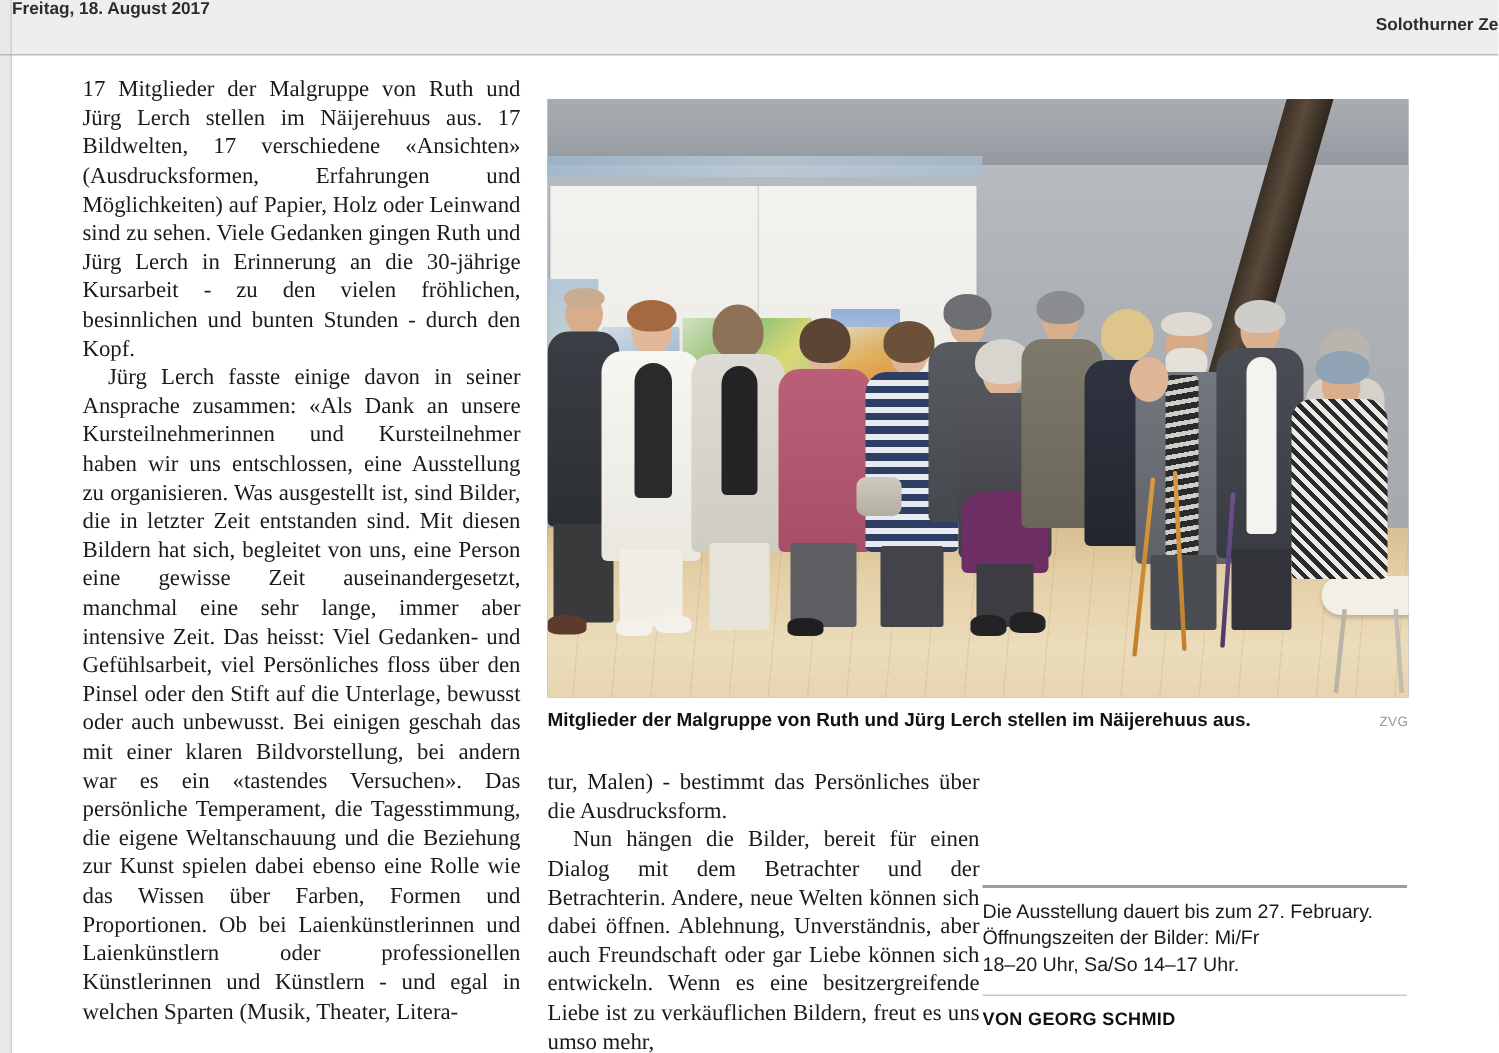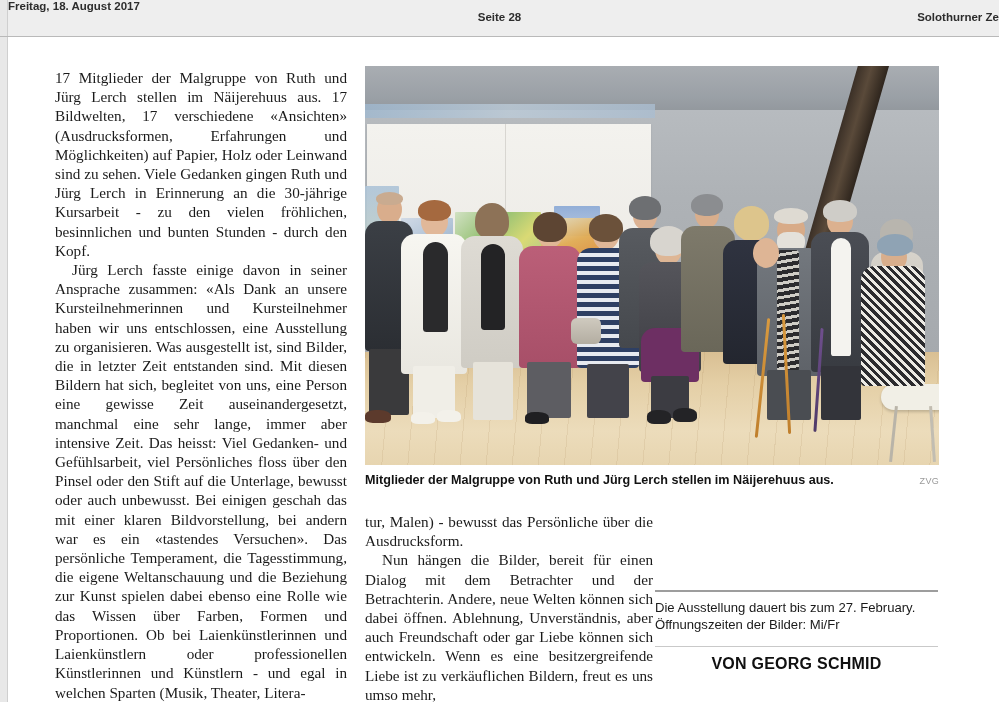--- a/index.html
+++ b/index.html
@@ -81,21 +81,21 @@
     text-align: justify;
     -webkit-hyphens: none;
     hyphens: none;
   }
   .col p {
     margin: 0;
   }
   .col p.indent {
     text-indent: 17px;
   }
-  .col1 { left: 55px;  top: 68px;  width: 292px; }
+  .col1 { left: 55px;  top: 50px;  width: 292px; }
   .col2 { left: 365px; top: 512px; width: 288px; }
   .col3 { left: 655px; top: 512px; width: 283px; }
 
   
   .photo-wrap {
     position: absolute;
     left: 365px; top: 66px;
     width: 574px; height: 399px;
     overflow: hidden;
     background: #8d8f92;
@@ -236,34 +236,33 @@
   .rule-thick {
     width: 283px; height: 2px; background: #9d9d9d; margin: 0 0 7px 0;
   }
   .infotext {
     font-size: 13.1px; line-height: 17.4px; color: #1a1a1a;
   }
   .rule-thin {
     width: 283px; height: 1px; background: #c9c9c9; margin: 12px 0 8px 0;
   }
   .byline {
-    font-size: 16px; font-weight: bold; color: #101010; letter-spacing: .25px; text-align: center;
+    font-size: 12px; font-weight: bold; color: #101010; letter-spacing: .25px;
   }
 </style>
 </head>
 <body>
 
 <div class="page">
 
   <div class="page-top-band"></div>
   <div class="page-left-gutter"></div>
 
   <div class="masthead">
     <div class="mh-date">Freitag, 18. August 2017</div>
-    <div class="mh-page">Seite 28</div>
     <div class="mh-paper">Solothurner Zeitu</div>
   </div>
   <div class="rule-header"></div>
 
   <div class="photo-wrap">
     <div class="photo">
       <div class="ph-ceiling"></div>
       <div class="ph-wall"></div>
       <div class="ph-blue-strip"></div>
       <div class="ph-panel"></div>
@@ -395,26 +394,27 @@
     <div class="caption-text">Mitglieder der Malgruppe von Ruth und Jürg Lerch stellen im Näijerehuus aus.</div>
     <div class="caption-credit">ZVG</div>
   </div>
 
   <div class="col col1">
     <p>17 Mitglieder der Malgruppe von Ruth und Jürg Lerch stellen im Näijerehuus aus. 17 Bildwelten, 17 verschiedene «Ansichten» (Ausdrucksformen, Erfahrungen und Möglichkeiten) auf Papier, Holz oder Leinwand sind zu sehen. Viele Gedanken gingen Ruth und Jürg Lerch in Erinnerung an die 30-jährige Kursarbeit - zu den vielen fröhlichen, besinnlichen und bunten Stunden - durch den Kopf.</p>
     <p class="indent">Jürg Lerch fasste einige davon in seiner Ansprache zusammen: «Als Dank an unsere Kursteilnehmerinnen und Kursteilnehmer haben wir uns entschlossen, eine Ausstellung zu organisieren. Was ausgestellt ist, sind Bilder, die in letzter Zeit entstanden sind. Mit diesen Bildern hat sich, begleitet von uns, eine Person eine gewisse Zeit auseinandergesetzt, manchmal eine sehr lange, immer aber intensive Zeit. Das heisst: Viel Gedanken- und Gefühlsarbeit, viel Persönliches floss über den Pinsel oder den Stift auf die Unterlage, bewusst oder auch unbewusst. Bei einigen geschah das mit einer klaren Bildvorstellung, bei andern war es ein «tastendes Versuchen». Das persönliche Temperament, die Tagesstimmung, die eigene Weltanschauung und die Beziehung zur Kunst spielen dabei ebenso eine Rolle wie das Wissen über Farben, Formen und Proportionen. Ob bei Laienkünstlerinnen und Laienkünstlern oder professionellen Künstlerinnen und Künstlern - und egal in welchen Sparten (Musik, Theater, Litera-</p>
   </div>
 
   <div class="col col2">
-    <p>tur, Malen) - bewusst das Persönliche über die Ausdrucksform.</p>
+    <p>tur, Malen) - bestimmt das Persönliches über die Ausdrucksform.</p>
     <p class="indent">Nun hängen die Bilder, bereit für einen Dialog mit dem Betrachter und der Betrachterin. Andere, neue Welten können sich dabei öffnen. Ablehnung, Unverständnis, aber auch Freundschaft oder gar Liebe können sich entwickeln. Wenn es eine besitzergreifende Liebe ist zu verkäuflichen Bildern, freut es uns umso mehr,</p>
   </div>
 
 
   <div class="infobox">
     <div class="rule-thick"></div>
     <div class="infotext">Die Ausstellung dauert bis zum 27. February.</div>
     <div class="infotext">Öffnungszeiten der Bilder: Mi/Fr</div>
+    <div class="infotext">18–20 Uhr, Sa/So 14–17 Uhr.</div>
     <div class="rule-thin"></div>
     <div class="byline">VON GEORG SCHMID</div>
   </div>
 
 </div>
 
 </body></html>

